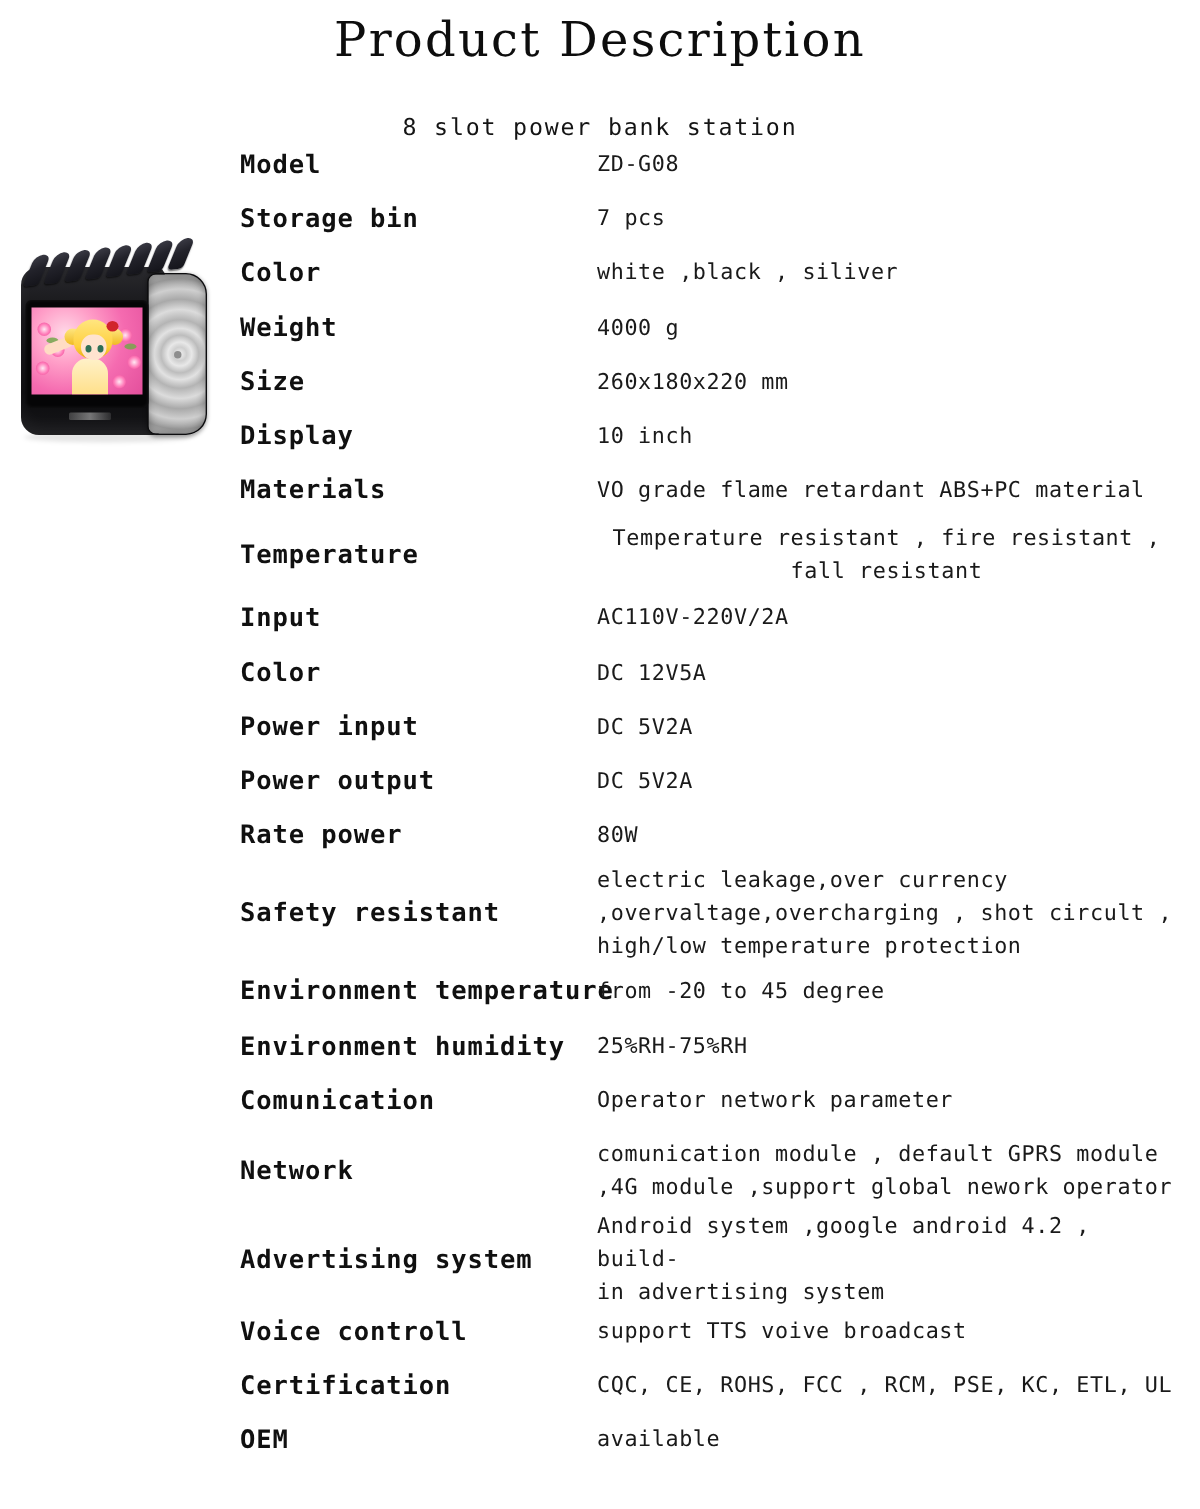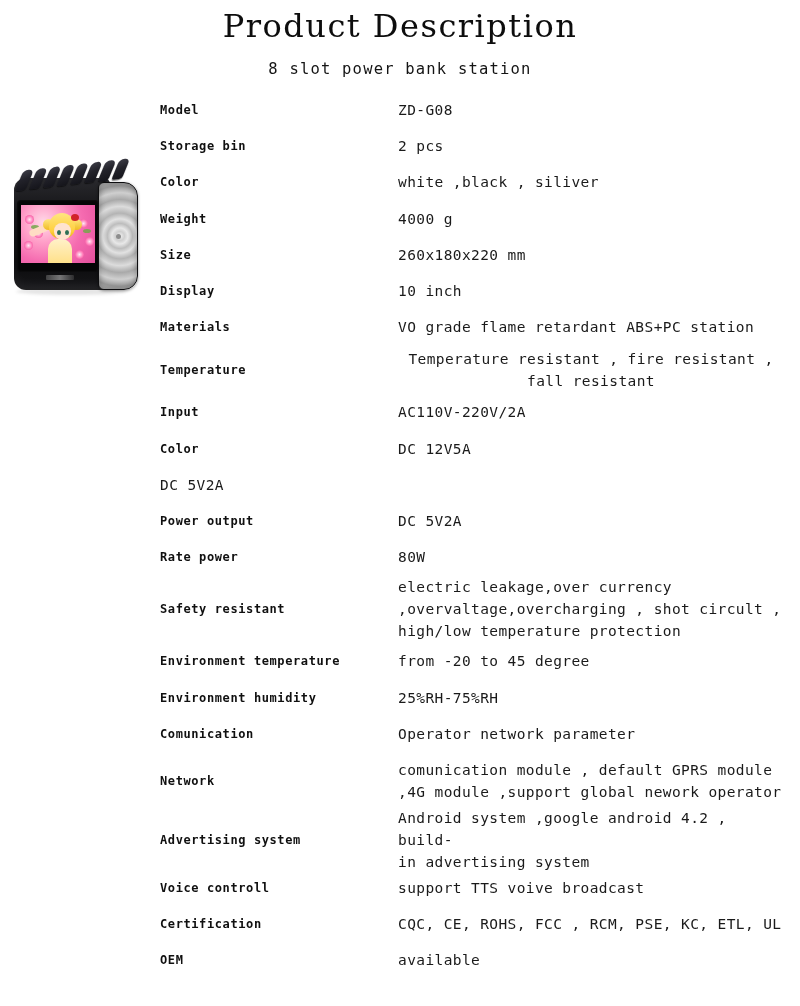--- a/index.html
+++ b/index.html
@@ -32,21 +32,21 @@
     line-height: 44px;
     margin-top: 4px;
     color: #0d0d0d;
     white-space: pre;
   }
   #page-subtitle {
     font-family: "DejaVu Sans Mono", "Liberation Mono", monospace;
     font-size: 15.5px;
     letter-spacing: 1.2px;
     line-height: 22px;
-    margin-top: 10px;
+    margin-top: 26px;
     color: #141414;
     white-space: pre;
   }
 
   
   #product-photo {
     position: absolute;
     left: 6px;
     top: 162px;
     width: 132px;
@@ -232,21 +232,21 @@
   .spec-row {
     display: flex;
     align-items: center;
     width: 100%;
     box-sizing: border-box;
     padding-left: 160px;
   }
   .spec-label {
     width: 238px;
     flex: 0 0 238px;
-    font-size: 12px;
+    font-size: 17px;
     letter-spacing: 0.6px;
     font-weight: 700;
     color: #101010;
     white-space: pre;
     font-family: "DejaVu Sans Mono", "Liberation Mono", monospace;
   }
   .spec-value {
     flex: 1 1 auto;
     padding-right: 14px;
     font-size: 14.5px;
@@ -310,56 +310,57 @@
   </div>
 </div>
 
 <div id="spec-table">
     <div class="spec-row h-single">
       <div class="spec-label">Model</div>
       <div class="spec-value">ZD-G08</div>
     </div>
     <div class="spec-row h-single">
       <div class="spec-label">Storage bin</div>
-      <div class="spec-value">2 pcs</div>
+      <div class="spec-value">7 pcs</div>
     </div>
     <div class="spec-row h-single">
       <div class="spec-label">Color</div>
       <div class="spec-value">white ,black ,  siliver</div>
     </div>
     <div class="spec-row h-single">
       <div class="spec-label">Weight</div>
       <div class="spec-value">4000 g</div>
     </div>
     <div class="spec-row h-single">
       <div class="spec-label">Size</div>
       <div class="spec-value">260x180x220 mm</div>
     </div>
     <div class="spec-row h-single">
       <div class="spec-label">Display</div>
       <div class="spec-value">10 inch</div>
     </div>
     <div class="spec-row h-single">
       <div class="spec-label">Materials</div>
-      <div class="spec-value">VO grade flame retardant ABS+PC station</div>
+      <div class="spec-value">VO grade flame retardant ABS+PC material</div>
     </div>
     <div class="spec-row h-double">
       <div class="spec-label">Temperature</div>
       <div class="spec-value center multi">Temperature resistant , fire resistant ,
 fall resistant</div>
     </div>
     <div class="spec-row h-single">
       <div class="spec-label">Input</div>
       <div class="spec-value">AC110V-220V/2A</div>
     </div>
     <div class="spec-row h-single">
       <div class="spec-label">Color</div>
       <div class="spec-value">DC 12V5A</div>
     </div>
     <div class="spec-row h-single">
+      <div class="spec-label">Power input</div>
       <div class="spec-value">DC 5V2A</div>
     </div>
     <div class="spec-row h-single">
       <div class="spec-label">Power output</div>
       <div class="spec-value">DC 5V2A</div>
     </div>
     <div class="spec-row h-single">
       <div class="spec-label">Rate power</div>
       <div class="spec-value">80W</div>
     </div>

